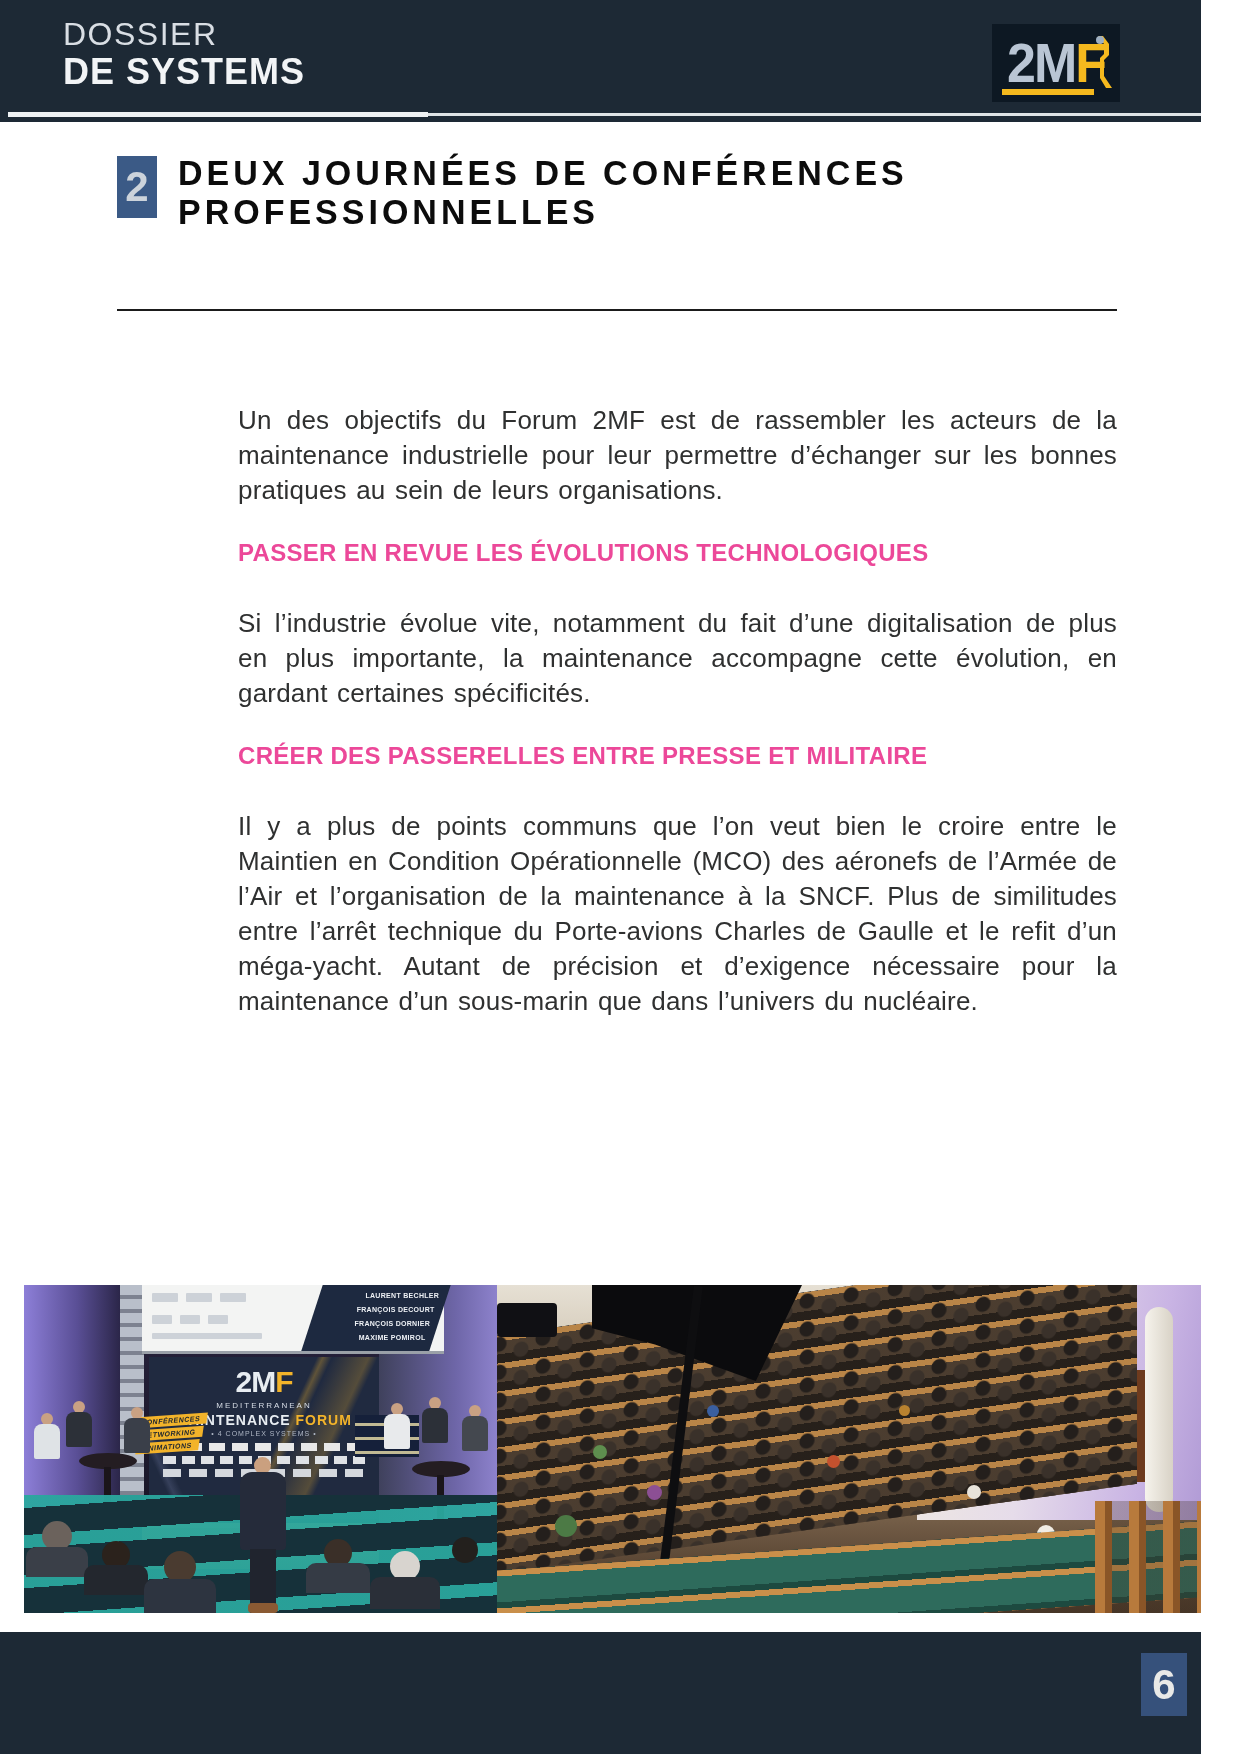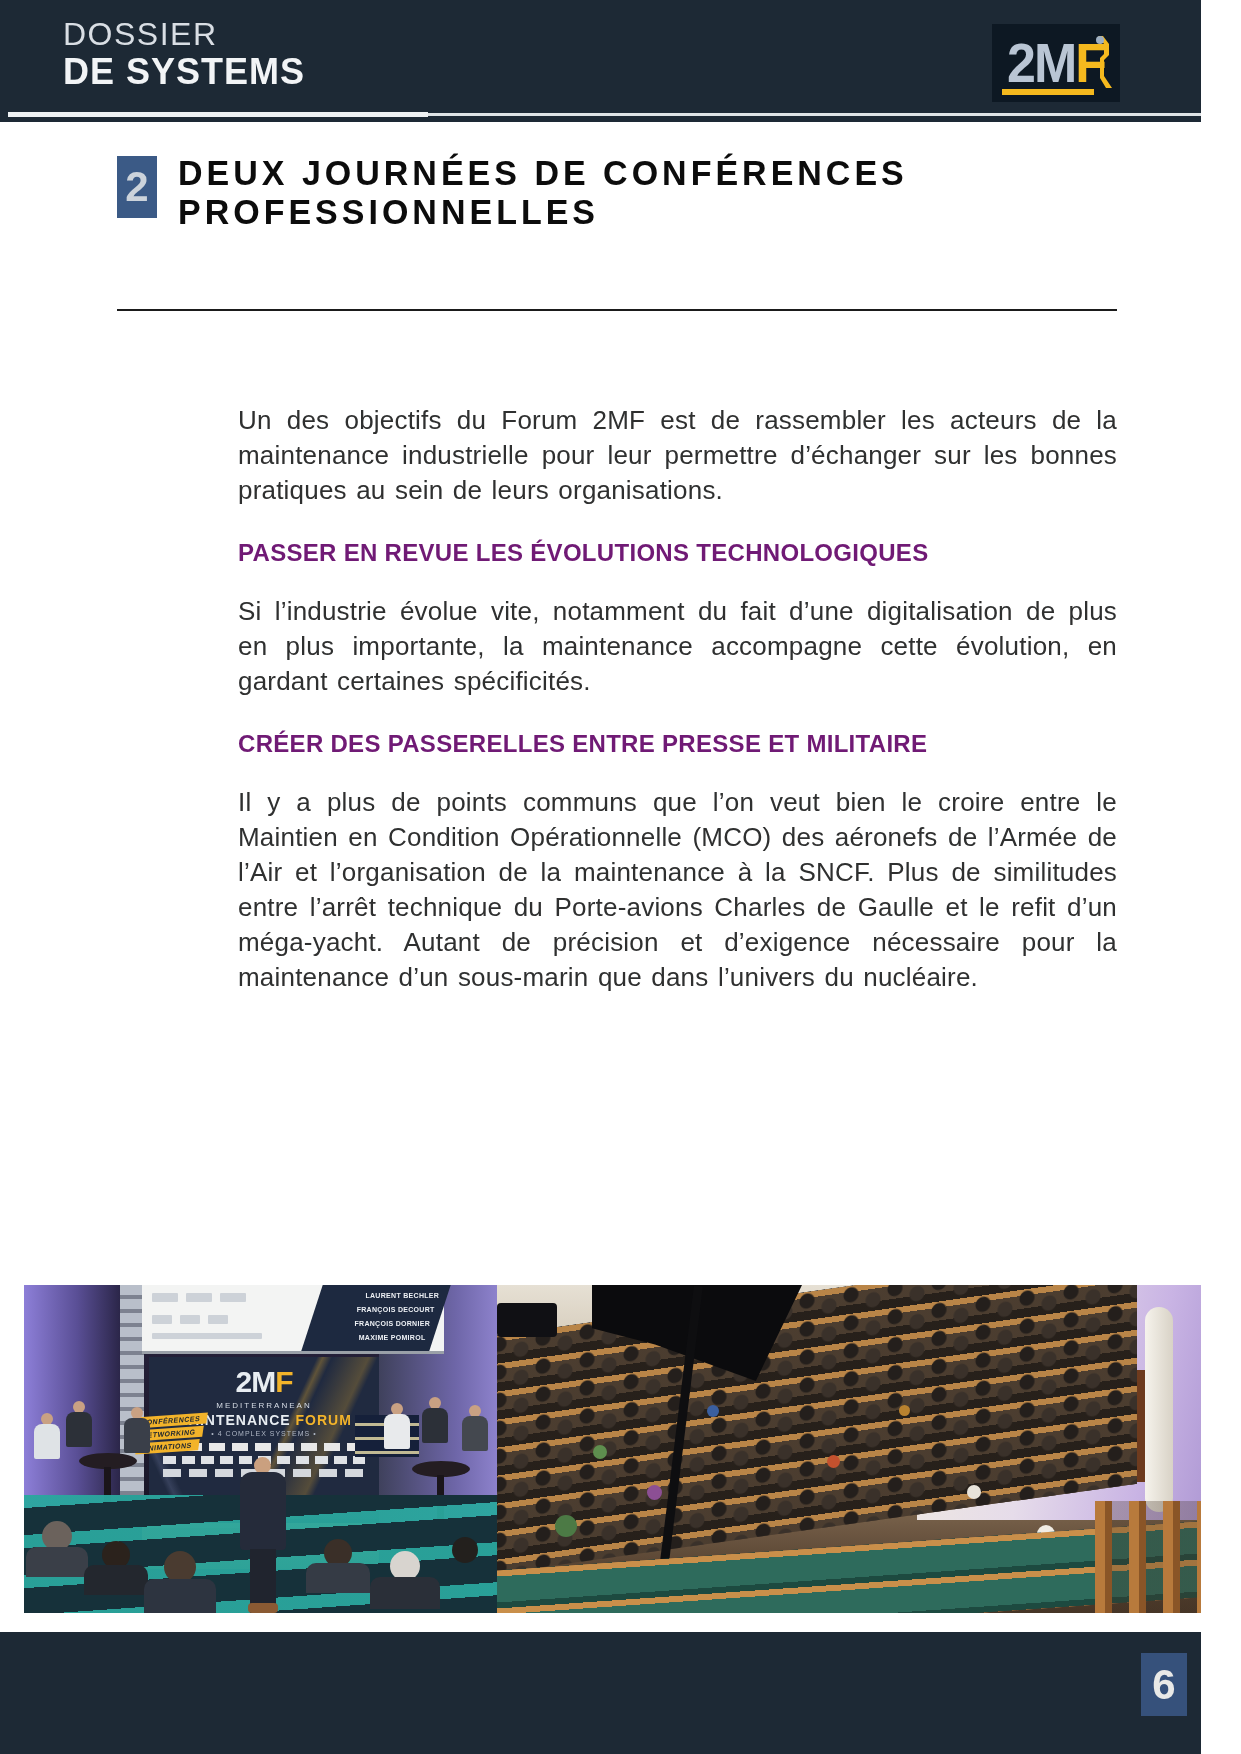--- a/index.html
+++ b/index.html
@@ -26,23 +26,23 @@
   .num-chip{width:40px;height:62px;background:#3b5a86;color:#ccd3db;font-size:42px;font-weight:800;
             display:flex;align-items:center;justify-content:center;margin-top:4px;flex:0 0 auto;}
   .h1{width:880px;margin:0;font-size:34px;line-height:38px;font-weight:800;letter-spacing:4px;
       color:#0c0c0c;transform:scaleY(1.05);transform-origin:left top;}
 
   .rule{position:absolute;left:117px;top:309px;width:1000px;height:2px;background:#1b1b1b;}
 
   
   .body-copy{position:absolute;left:238px;top:403px;width:879px;color:#2f3030;font-size:26px;}
   .body-copy p{margin:0;line-height:35px;text-align:justify;letter-spacing:0.2px;word-spacing:2px;}
-  .body-copy h2{margin:32px 0 0;font-size:24px;line-height:26px;font-weight:700;color:#701a75;
+  .body-copy h2{margin:32px 0 0;font-size:24px;line-height:26px;font-weight:700;color:#ec4899;
                 letter-spacing:0.3px;}
-  .body-copy p.gap{margin-top:28px;}
+  .body-copy p.gap{margin-top:40px;}
 
   
   .photo{position:absolute;left:24px;top:1285px;width:1193px;height:328px;display:flex;overflow:hidden;}
   .ph-left{position:relative;width:473px;height:328px;overflow:hidden;
            background:linear-gradient(180deg,#2a2440 0%,#1d1a2e 45%,#141220 100%);}
   .wall-left{position:absolute;left:0;top:0;width:96px;height:235px;
              background:linear-gradient(90deg,#8d7fd8 0%,#5a4f96 55%,#2b2649 100%);}
   .wall-right{position:absolute;left:355px;top:0;width:118px;height:245px;
               background:linear-gradient(90deg,#3f415c 0%,#6e66a8 65%,#8d82cc 100%);}
   .truss{position:absolute;left:96px;top:0;width:24px;height:210px;

